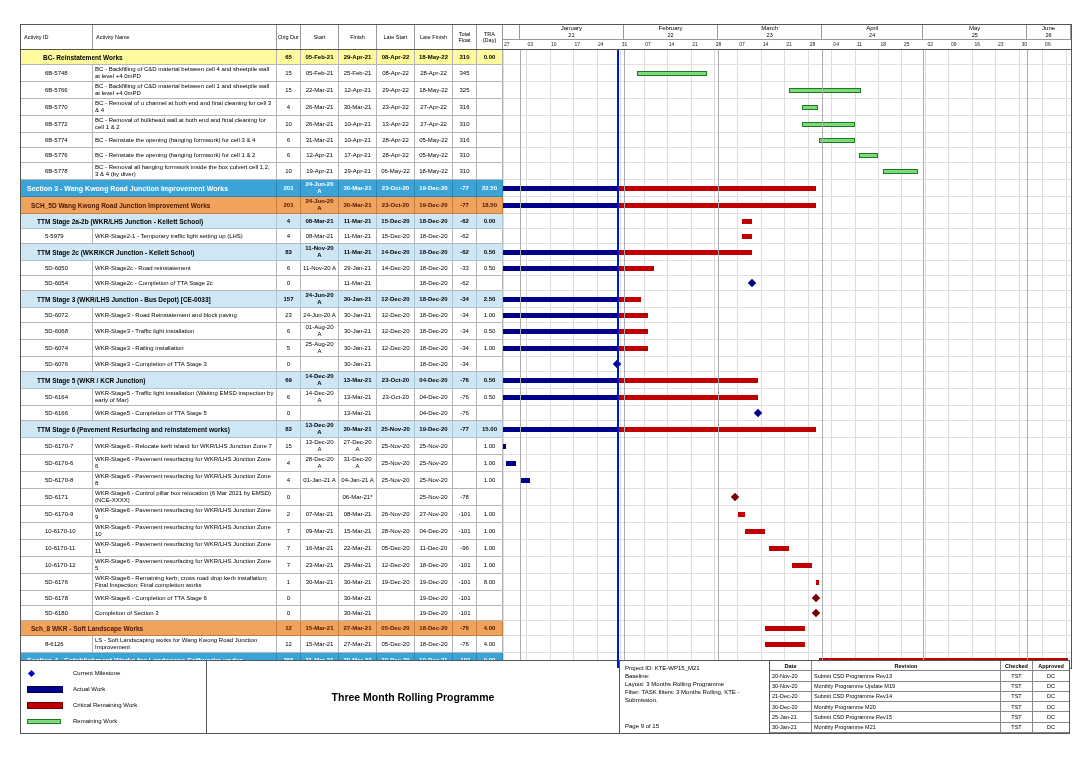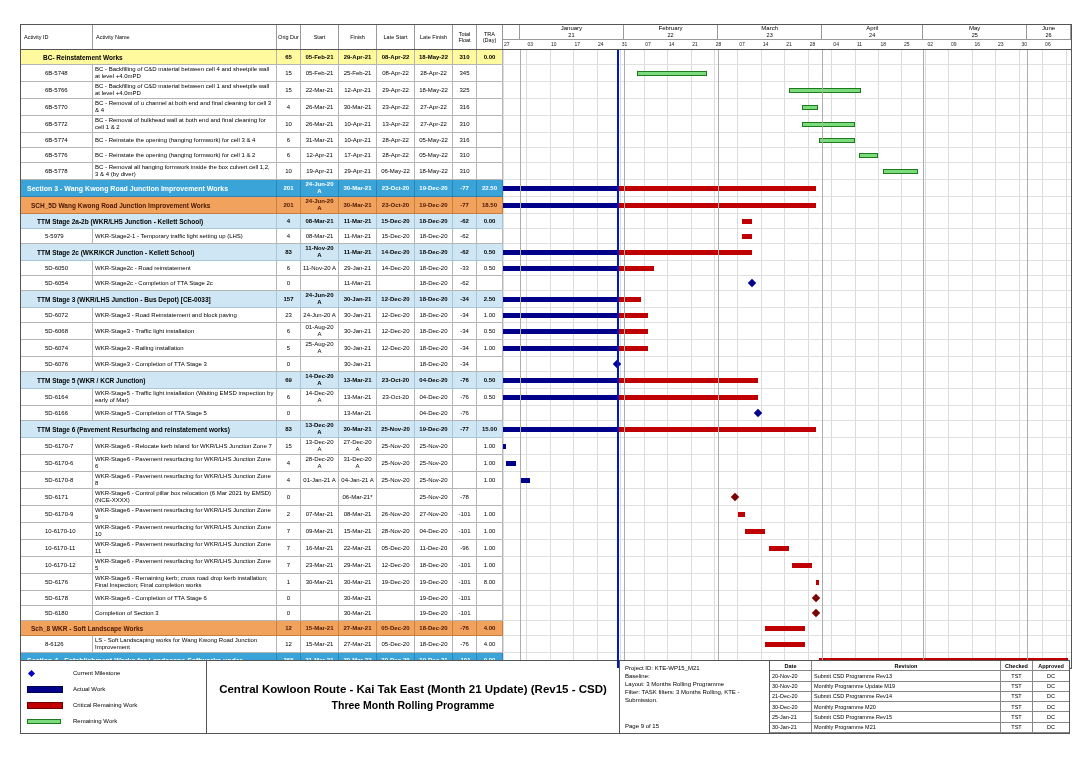--- a/index.html
+++ b/index.html
@@ -721,21 +721,20 @@
           <span>Critical Remaining Work</span>
         </div>
         <div class="leg-item">
           <span class="ico">
             <span class="bar-r"></span>
           </span>
           <span>Remaining Work</span>
         </div>
       </div>
     <div id="title-box">
-      <div id="title-line1">Central Kowloon Route - Kai Tak East (Month 21 Update) (Rev15 - CSD)</div>
       <div id="title-line2">Three Month Rolling Programme</div>
     </div>
     <div id="info-box">
       <div>Project ID: KTE-WP15_M21</div>
       <div>Baseline:</div>
       <div>Layout: 3 Months Rolling Programme</div>
       <div>Filter: TASK filters: 3 Months Rolling, KTE - Submission.</div>
       <div id="info-page">Page 9 of 15</div>
     </div>
     <div id="rev-box">

